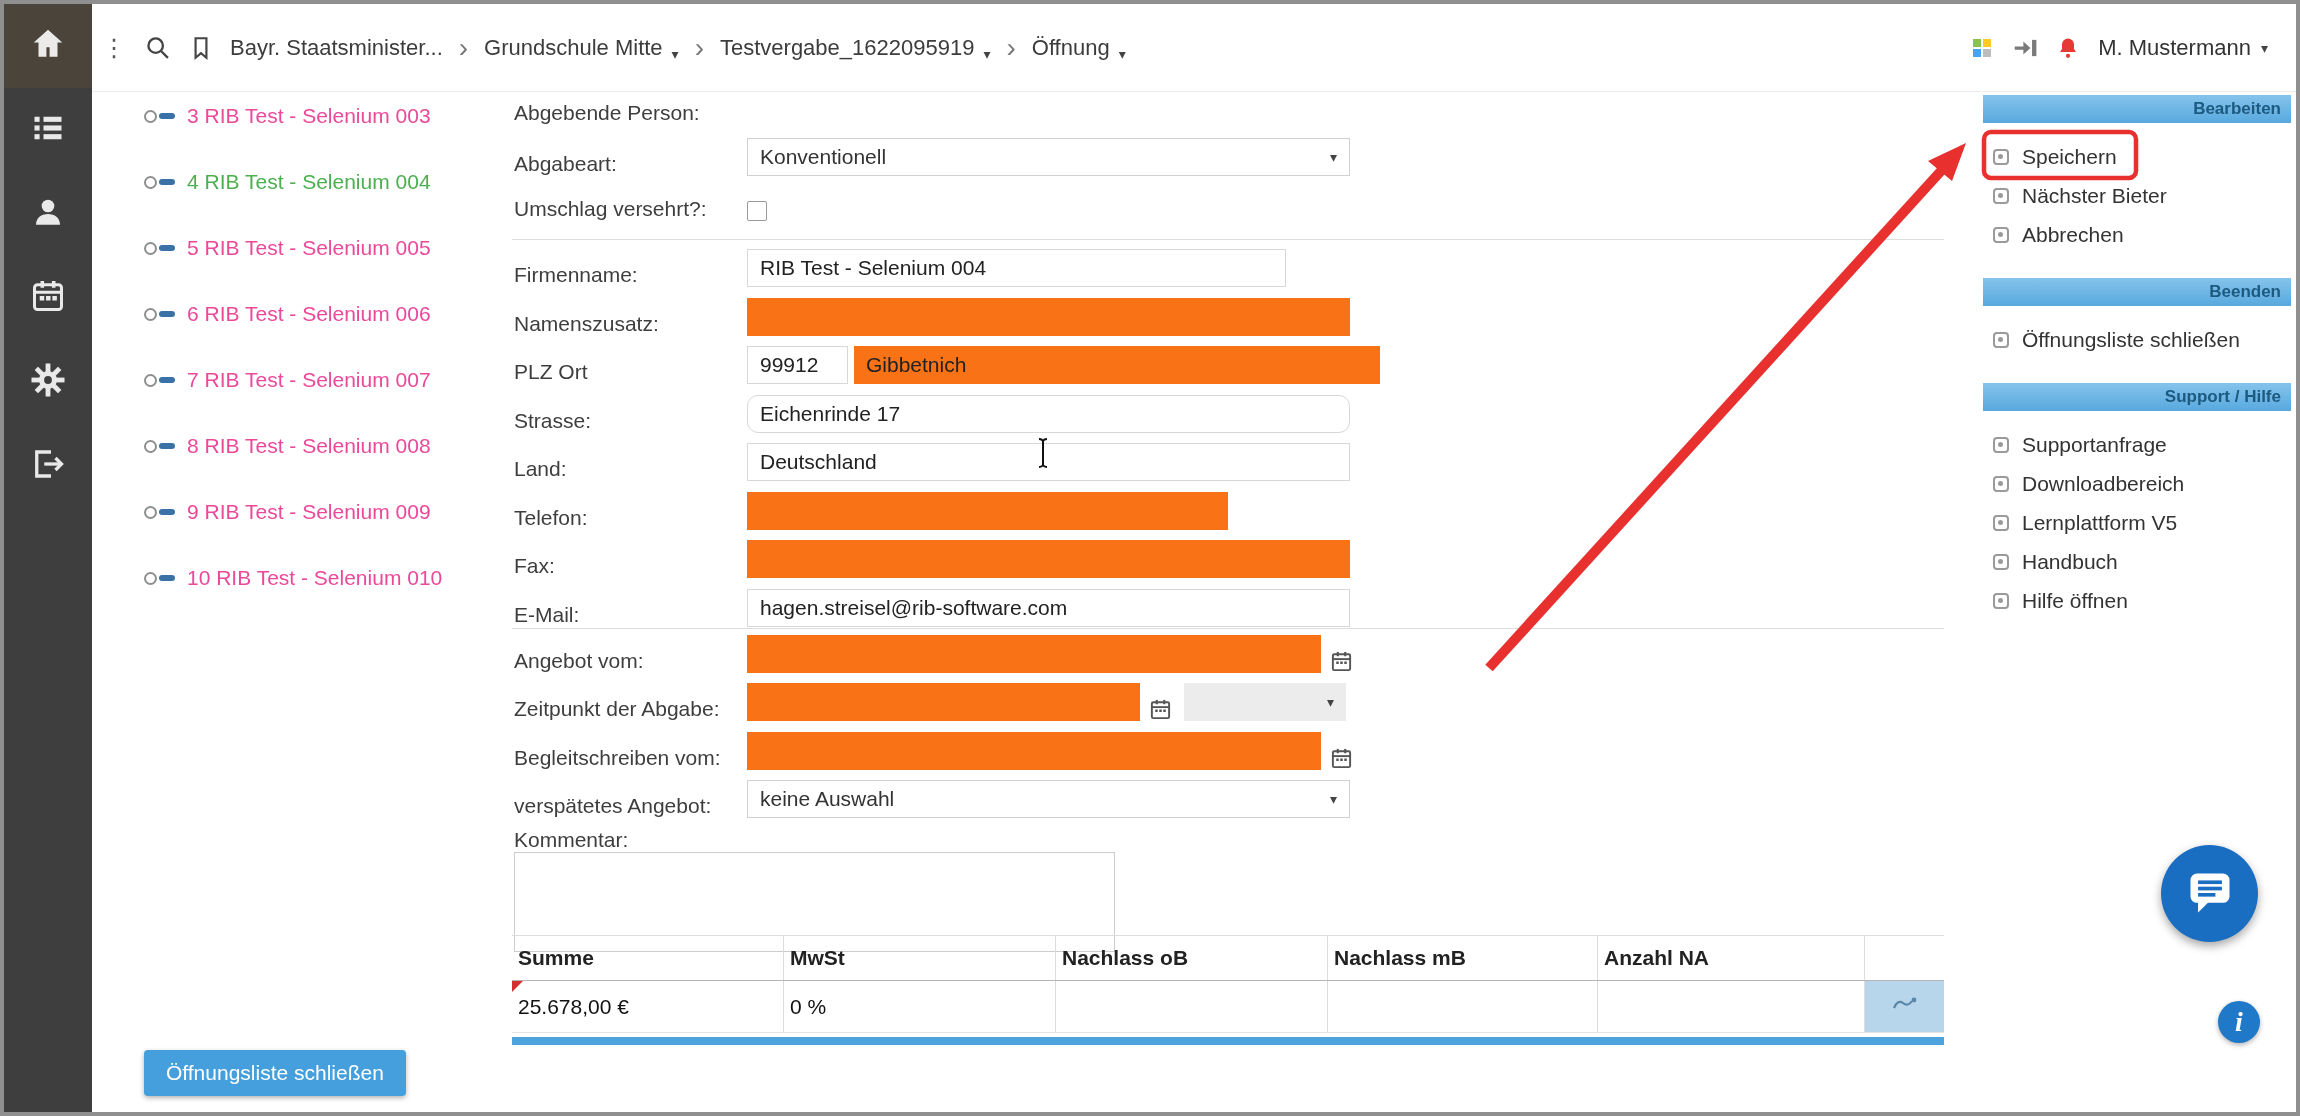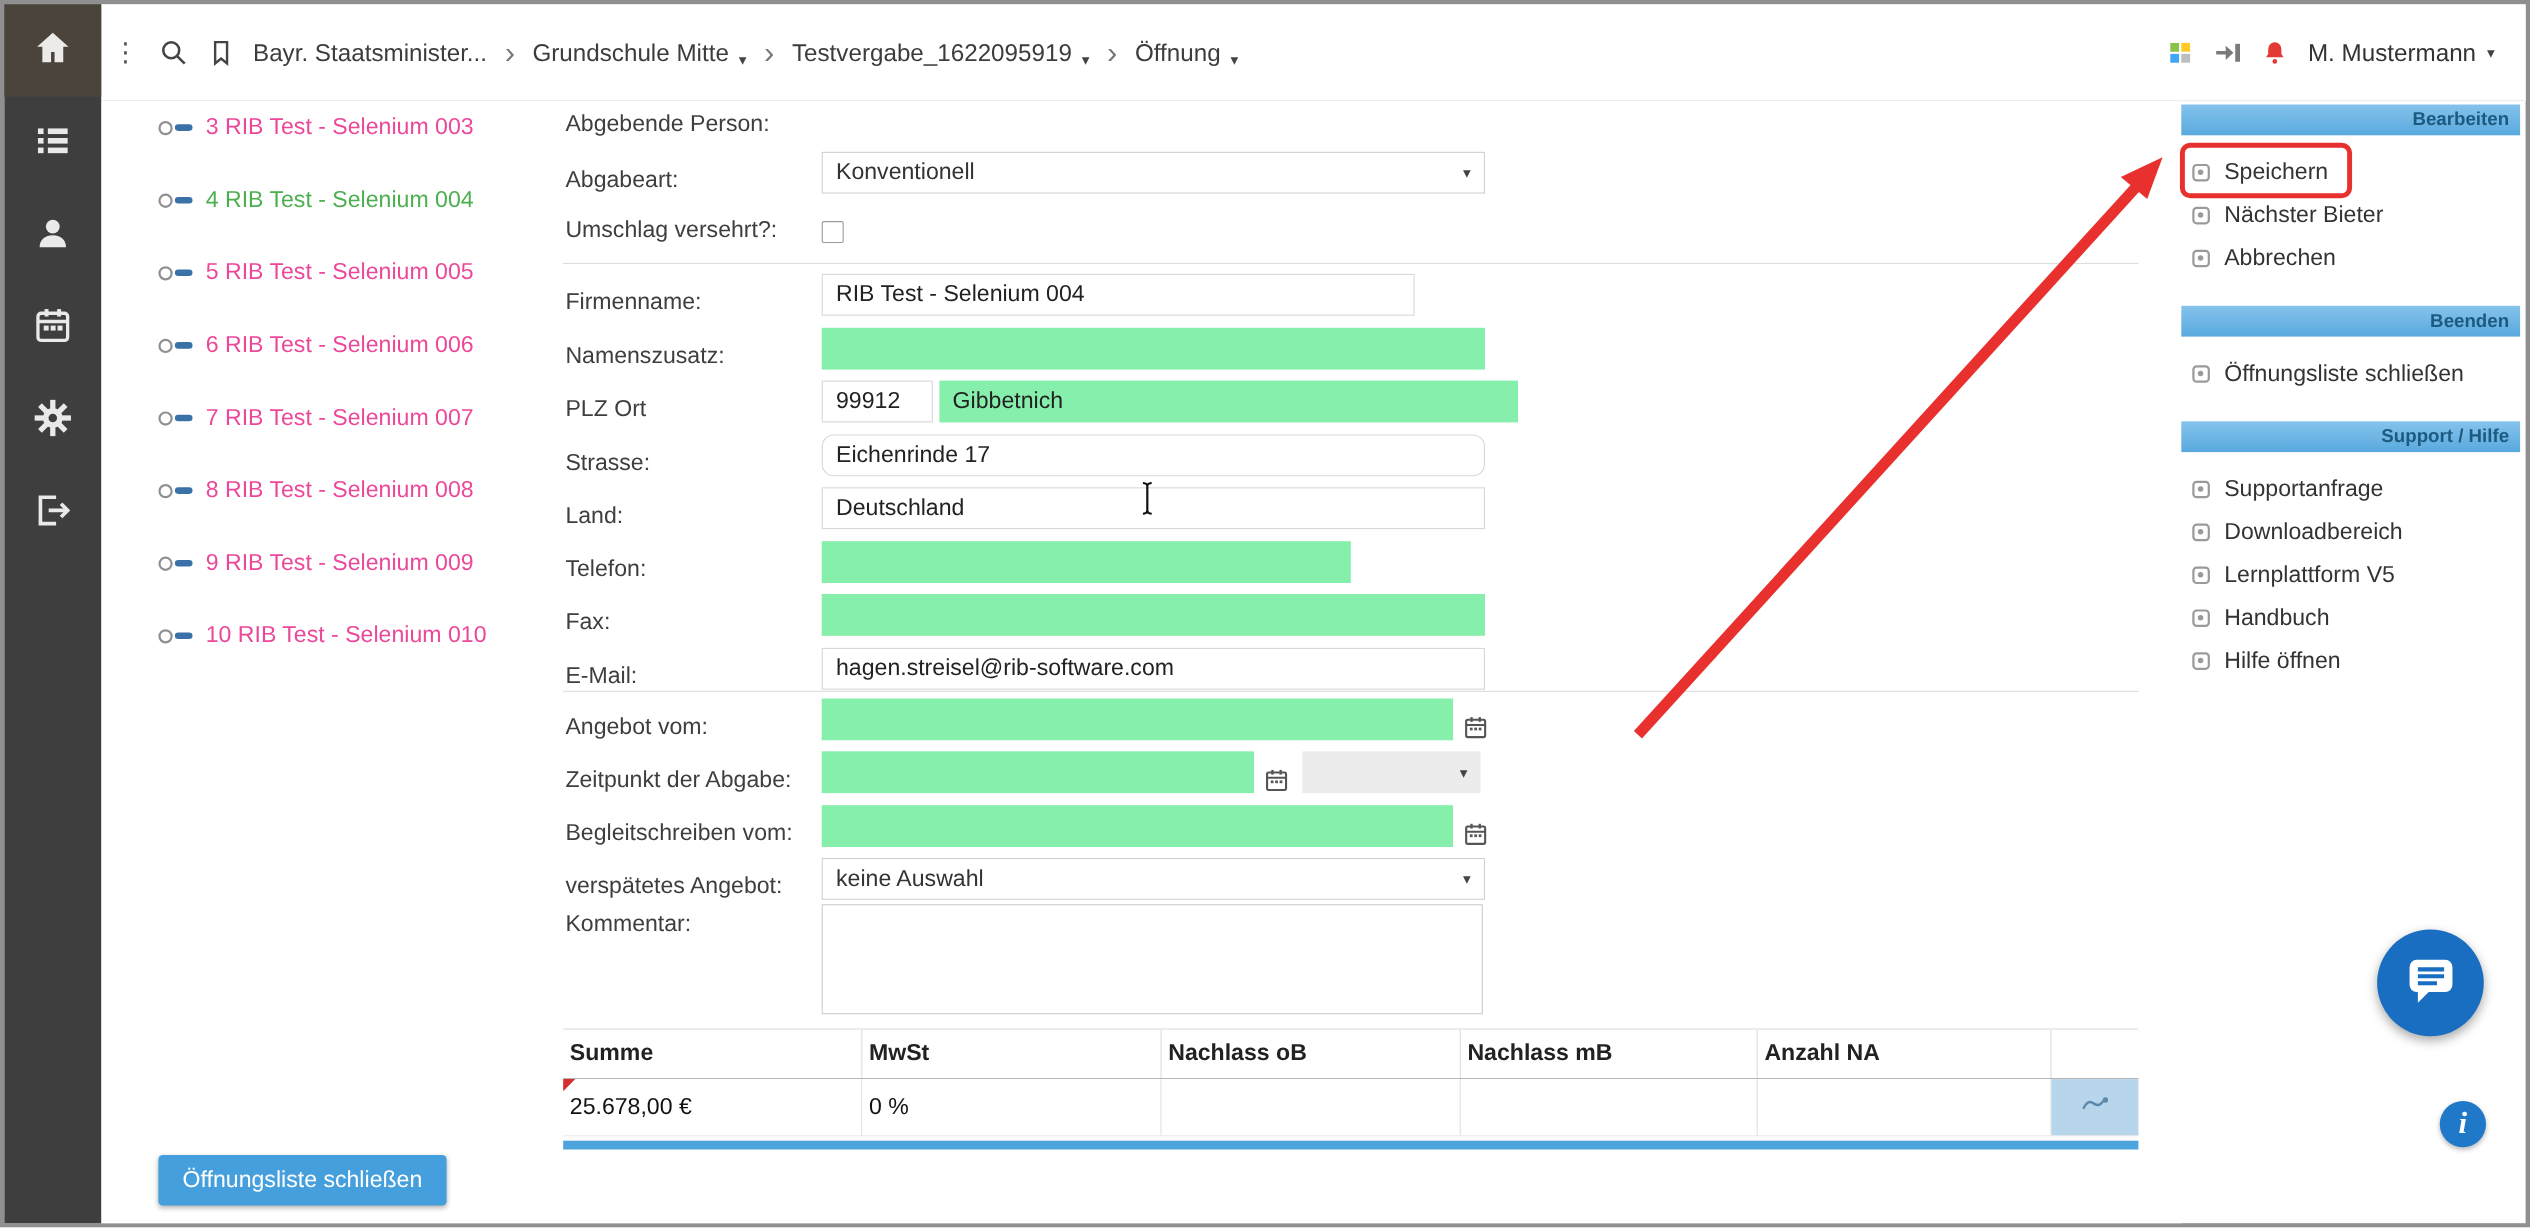--- a/index.html
+++ b/index.html
@@ -30,23 +30,23 @@
   .bidder.selected { color: #4caf50; }
   .b-ico { display: flex; align-items: center; flex: 0 0 auto; }
   .b-circle { width: 13px; height: 13px; border: 2px solid #8f8f8f; border-radius: 50%; }
   .b-dash { width: 16px; height: 6px; background: #3a72a8; border-radius: 3px; margin-left: 2px; }
   .close-btn { position: absolute; left: 52px; bottom: 16px; height: 46px; padding: 0 22px; background: #459fdd; color: #fff;
                font-size: 21px; font-family: inherit; border: none; border-radius: 4px; box-shadow: 0 2px 5px rgba(0,0,0,.3); cursor: pointer; }
 
   
   .main { position: absolute; left: 486px; top: 88px; width: 1494px; bottom: 0; background: #fff; }
   .frow { position: absolute; left: 24px; display: flex; align-items: flex-end; }
-  .frow.topalign { align-items: flex-start; }
+  .frow.topalign { align-items: flex-start; flex-direction: column; }
   .flabel { width: 233px; font-size: 21px; color: #3e3e3e; flex: 0 0 auto; }
-  .inp { height: 38px; font-size: 21px; color: #222; padding: 0 12px; border: none; background: #86efac; font-family: inherit; outline: none; }
+  .inp { height: 38px; font-size: 21px; color: #222; padding: 0 12px; border: none; background: #f97316; font-family: inherit; outline: none; }
   .inp.white { background: #fff; border: 1px solid #d8d8d8; }
   .dd { height: 38px; display: flex; align-items: center; justify-content: space-between; padding: 0 12px; font-size: 21px;
         color: #333; background: #fff; border: 1px solid #d0d0d0; cursor: pointer; }
   .dd.gray { background: #ececec; border: none; }
   .cal { margin-left: 9px; cursor: pointer; display: flex; align-items: center; }
   .divider { position: absolute; left: 22px; width: 1432px; border-top: 1px solid #ddd; }
   .cbox { width: 20px; height: 20px; appearance: none; border: 1px solid #9a9a9a; border-radius: 2px; background: #fff; cursor: pointer; }
   textarea.komm { width: 601px; height: 100px; background: #fff; border: 1px solid #ccc; font-family: inherit; font-size: 21px; padding: 8px 12px; resize: none; outline: none; }
   .ibeam { position: absolute; left: 545px; top: 343px; pointer-events: none; z-index: 30; }
 

